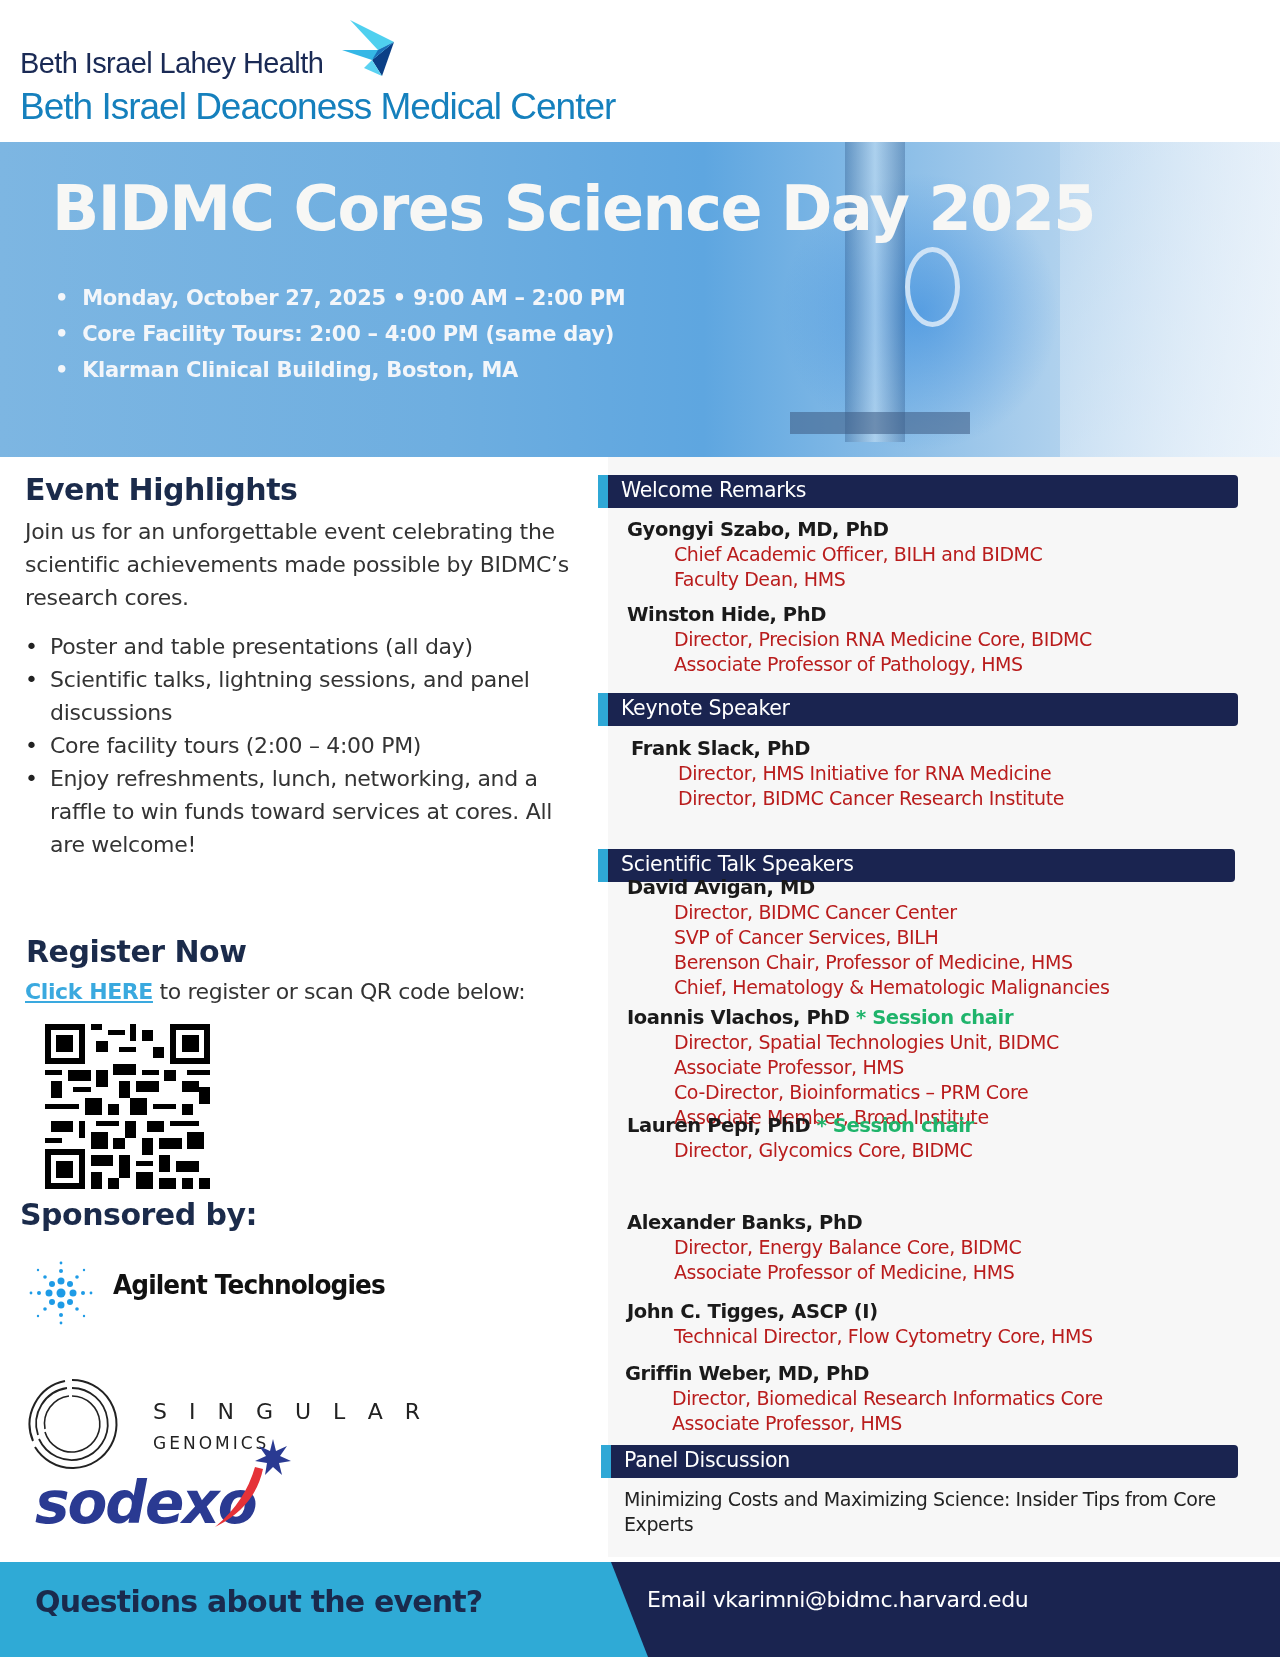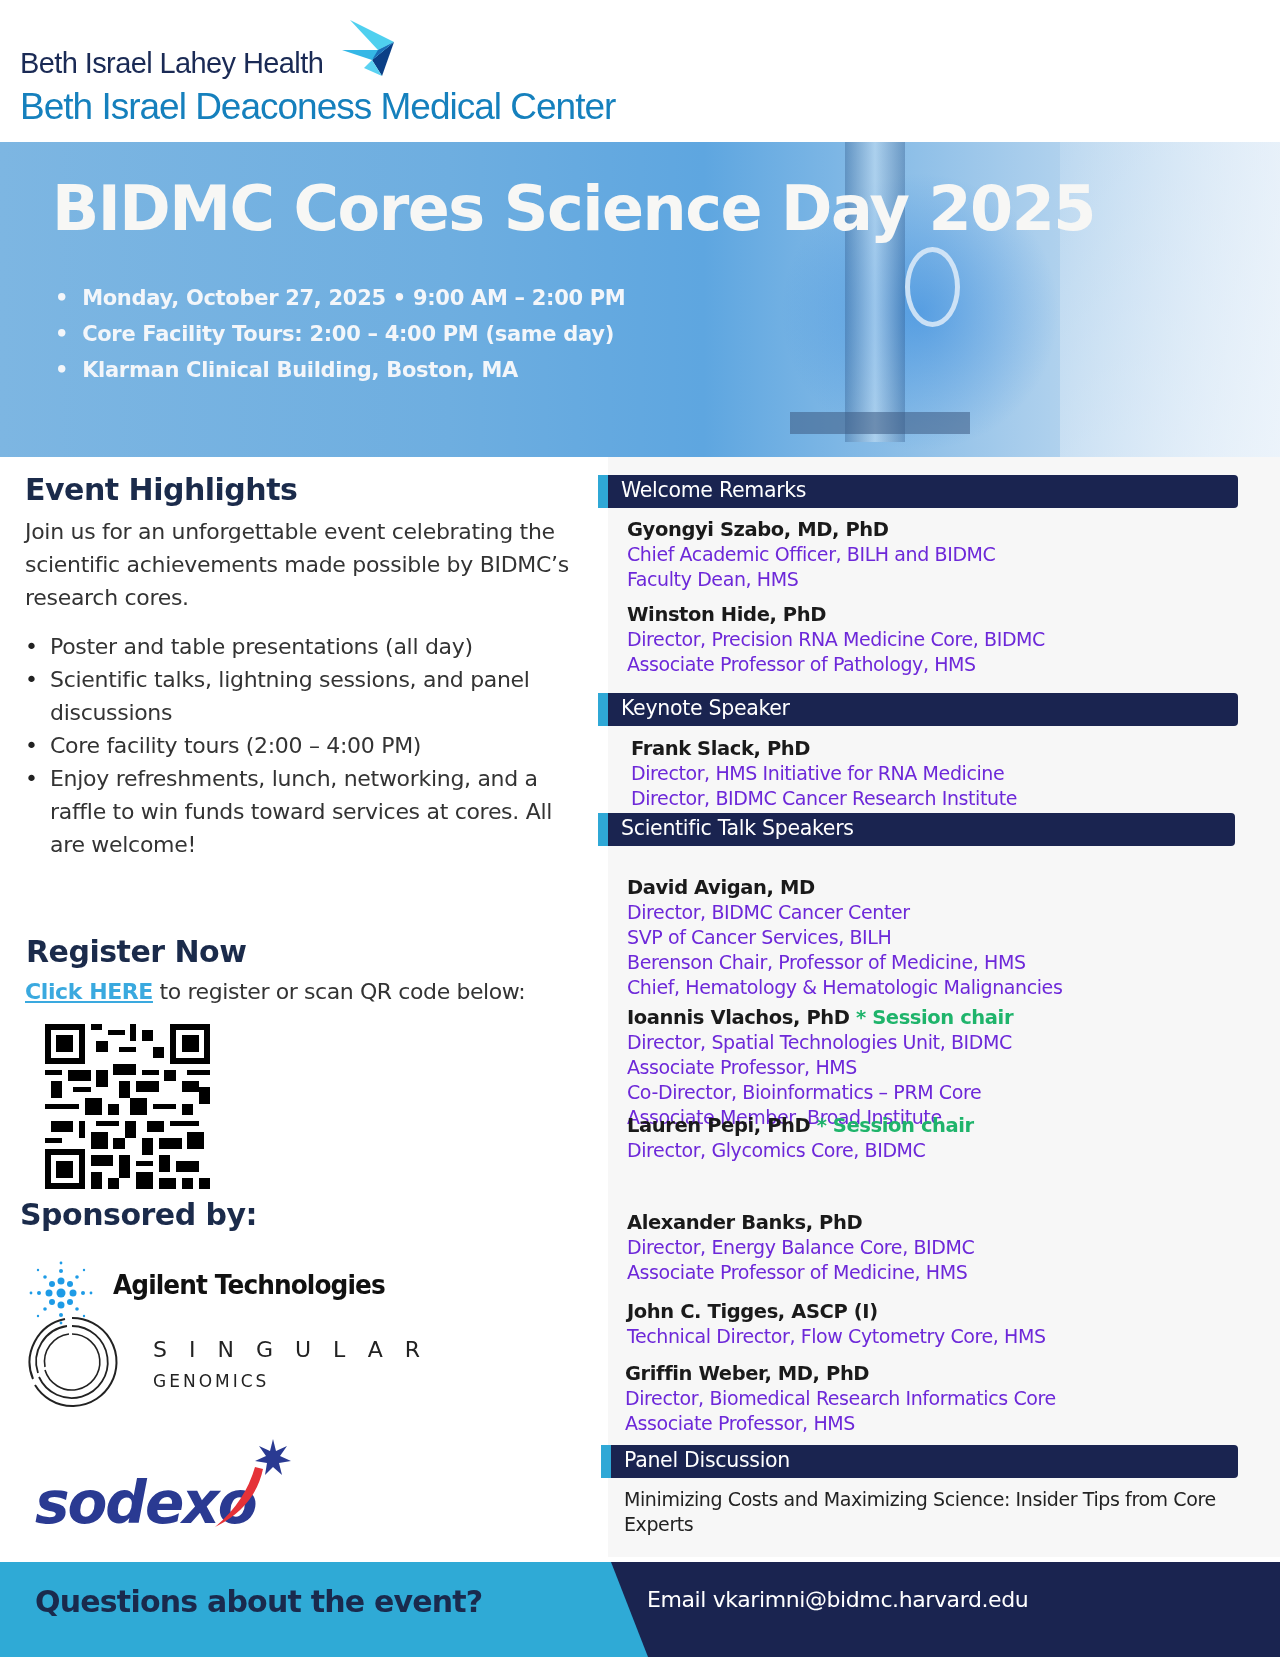--- a/index.html
+++ b/index.html
@@ -35,34 +35,34 @@
   .hl-list li::before { content: "•"; position: absolute; left: -25px; color: #222; }
 
   .reg-title { position: absolute; left: 26px; top: 477px; font-size: 30px; }
   .reg-line { position: absolute; left: 25px; top: 522px; font-family: "DejaVu Sans", sans-serif; font-size: 22px; color: #333; white-space: nowrap; letter-spacing: -0.4px; }
   .reg-line a { color: #3aa9df; font-weight: bold; text-decoration: underline; }
   .qr { position: absolute; left: 45px; top: 567px; width: 165px; height: 165px; }
 
   .spons-title { position: absolute; left: 20px; top: 740px; font-size: 30px; }
   .agilent { position: absolute; left: 25px; top: 800px; width: 420px; height: 70px; }
   .agilent .txt { position: absolute; left: 88px; top: 12px; font-family: "DejaVu Sans", sans-serif; font-weight: bold; font-size: 27px; color: #111; letter-spacing: -1px; transform: scaleX(0.92); transform-origin: left; white-space: nowrap; }
-  .singular { position: absolute; left: 25px; top: 858px; width: 420px; height: 95px; }
+  .singular { position: absolute; left: 25px; top: 920px; width: 420px; height: 95px; }
   .singular .t1 { position: absolute; left: 128px; top: 22px; font-family: "DejaVu Sans", sans-serif; font-size: 22px; color: #222; letter-spacing: 22px; white-space: nowrap; }
   .singular .t2 { position: absolute; left: 128px; top: 56px; font-family: "DejaVu Sans", sans-serif; font-size: 17px; color: #222; letter-spacing: 3px; white-space: nowrap; }
   .sodexo { position: absolute; left: 35px; top: 990px; width: 300px; height: 100px; }
   .sodexo .txt { position: absolute; left: 0; top: 22px; font-family: "DejaVu Sans", sans-serif; font-style: italic; font-weight: bold; font-size: 58px; color: #2a3a92; letter-spacing: -2px; }
 
   
   .right { position: absolute; left: 608px; top: 457px; width: 672px; height: 1100px; background: #f7f7f7; }
   .sec-bar { position: absolute; height: 33px; background: #1a2450; border-left: 10px solid #2fa8d6; border-radius: 0 4px 4px 0; }
   .sec-bar span { display: block; padding-left: 13px; line-height: 31px; font-family: "DejaVu Sans", sans-serif; font-size: 20.5px; color: #ffffff; letter-spacing: -0.3px; white-space: nowrap; }
   .person { position: absolute; font-family: "DejaVu Sans", sans-serif; color: #1a1a1a; }
   .person .name { font-weight: bold; font-size: 19.5px; line-height: 25px; letter-spacing: -0.4px; white-space: nowrap; }
   .person .chair { color: #1fb46b; }
-  .person .role { font-size: 19px; line-height: 25px; letter-spacing: -0.4px; white-space: nowrap; color: #6d28d9; }
+  .person .role { font-size: 19px; line-height: 25px; letter-spacing: -0.4px; white-space: nowrap; color: #b91c1c; margin-left: 47px; }
   .panel-text { position: absolute; left: 16px; top: 1030px; width: 600px; font-family: "DejaVu Sans", sans-serif; font-size: 19px; line-height: 25px; color: #222; letter-spacing: -0.4px; }
 
   
   .footer { position: absolute; left: 0; top: 1562px; width: 1280px; height: 112px; background: #2faad6; }
   .footer .dark { position: absolute; left: 0; top: 0; width: 1280px; height: 95px; background: #1a2450; clip-path: polygon(611px 0, 1280px 0, 1280px 95px, 648px 95px); }
   .footer .q { position: absolute; left: 35px; top: 22px; font-family: "DejaVu Sans", sans-serif; font-weight: bold; font-size: 30px; color: #1a2a4d; letter-spacing: -0.8px; white-space: nowrap; }
   .footer .email { position: absolute; left: 647px; top: 25px; font-family: "DejaVu Sans", sans-serif; font-size: 22px; color: #ffffff; letter-spacing: -0.4px; white-space: nowrap; }
 </style>
 </head>
 <body>
@@ -249,21 +249,21 @@
 
     <div class="sec-bar" style="left:-10px;top:236px;width:640px;">
       <span>Keynote Speaker</span>
     </div>
     <div class="person" style="left:23px;top:279px;">
       <div class="name">Frank Slack, PhD</div>
       <div class="role">Director, HMS Initiative for RNA Medicine</div>
       <div class="role">Director, BIDMC Cancer Research Institute</div>
     </div>
 
-    <div class="sec-bar" style="left:-10px;top:356px;width:637px;">
+    <div class="sec-bar" style="left:-10px;top:392px;width:637px;">
       <span>Scientific Talk Speakers</span>
     </div>
     <div class="person" style="left:19px;top:418px;">
       <div class="name"><span>David Avigan, MD</span></div>
       <div class="role">Director, BIDMC Cancer Center</div>
       <div class="role">SVP of Cancer Services, BILH</div>
       <div class="role">Berenson Chair, Professor of Medicine, HMS</div>
       <div class="role">Chief, Hematology &amp; Hematologic Malignancies</div>
     </div>
     <div class="person" style="left:19px;top:548px;">

